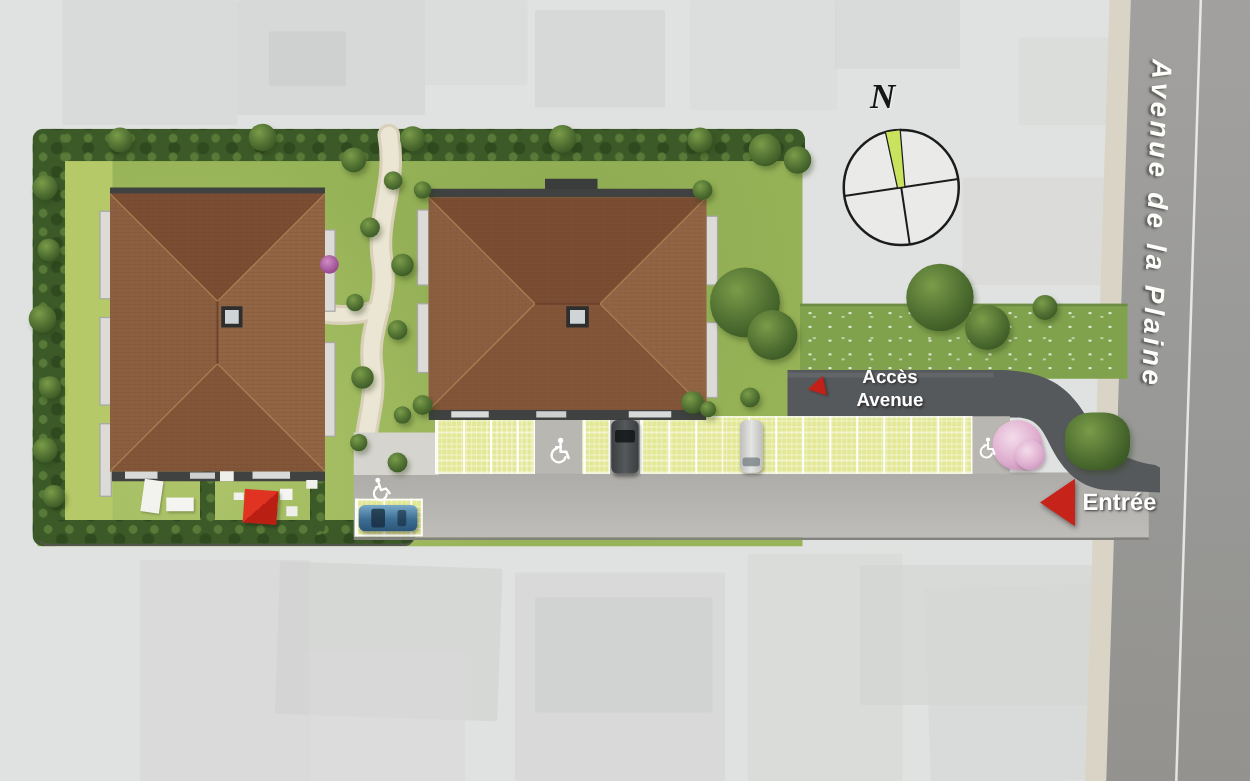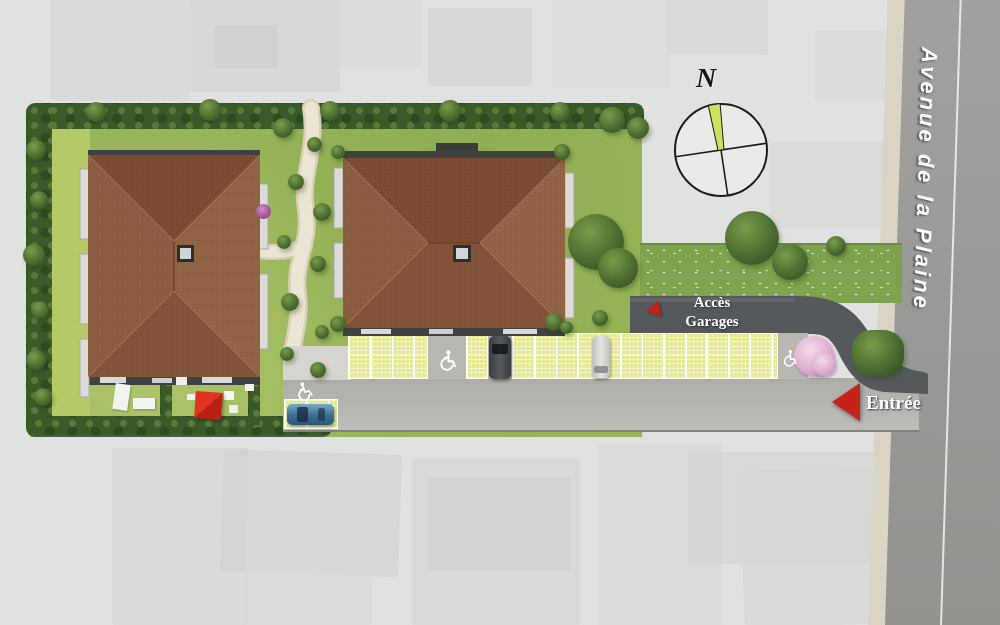--- a/index.html
+++ b/index.html
@@ -45,21 +45,21 @@
       repeating-linear-gradient(0deg,rgba(255,255,255,.5) 0 1px,rgba(0,0,0,0) 1px 4.5px),
       repeating-linear-gradient(90deg,rgba(255,255,255,.35) 0 1px,rgba(0,0,0,0) 1px 4px);
     border:1px solid rgba(255,255,255,.9);}
   .bay{background:#b9b7b2;}
 
   
   .car{border-radius:5px;}
   .car .glass{border-radius:2px;}
 
   
-  .map-label{font-family:Liberation Serif, serif;font-weight:bold;color:#fff;
+  .map-label{font-family:Liberation Sans, sans-serif;font-weight:bold;color:#fff;
     text-shadow:1px 1px 2px rgba(35,35,35,.9);text-align:center;line-height:1.25;}
   .tri-left{width:0;height:0;}
 
   .north-label{font-family:"Liberation Serif",serif;font-weight:bold;font-style:italic;
     font-size:28px;color:#161616;text-shadow:1px 1px 1px rgba(255,255,255,.5);}
 
   svg{overflow:visible;}
 </style>
 </head>
 <body>
@@ -276,21 +276,21 @@
   <svg width="20" height="24" style="left:294px;top:379px;transform:rotate(-18deg)">
       <use href="#wc" width="20" height="24"></use>
     </svg>
   <svg width="18" height="22" style="left:781px;top:347px">
       <use href="#wc" width="18" height="22"></use>
     </svg>
 
   <div class="tri-left" style="left:646px;top:302px;border-top:8px solid rgba(0,0,0,0);border-bottom:8px solid rgba(0,0,0,0);border-right:14px solid #c32017;transform:rotate(-12deg);filter:drop-shadow(1px 1px 1px rgba(0,0,0,.4));"></div>
   <div class="map-label" style="left:652px;top:293px;width:120px;font-size:15px;">
     <span style="position:static;display:block">Accès</span>
-    <span style="position:static;display:block">Garages</span>
+    <span style="position:static;display:block">Avenue</span>
   </div>
 
   <div class="tri-left" style="left:832px;top:383px;border-top:19px solid rgba(0,0,0,0);border-bottom:19px solid rgba(0,0,0,0);border-right:28px solid #c6241b;filter:drop-shadow(1px 2px 2px rgba(0,0,0,.45));"></div>
   <div class="map-label" style="left:866px;top:391px;font-size:19px;">Entrée</div>
 
   <div class="north-label" style="left:696px;top:62px;">N</div>
   <svg width="106" height="106" style="left:668px;top:100px">
     <circle cx="53" cy="50" r="46" fill="rgba(244,244,241,.5)" stroke="#1c1c1c" stroke-width="2"></circle>
     <g transform="rotate(-8.5 53 50)" stroke="#1c1c1c" stroke-width="1.6">
       <line x1="7" y1="50" x2="99" y2="50"></line>

